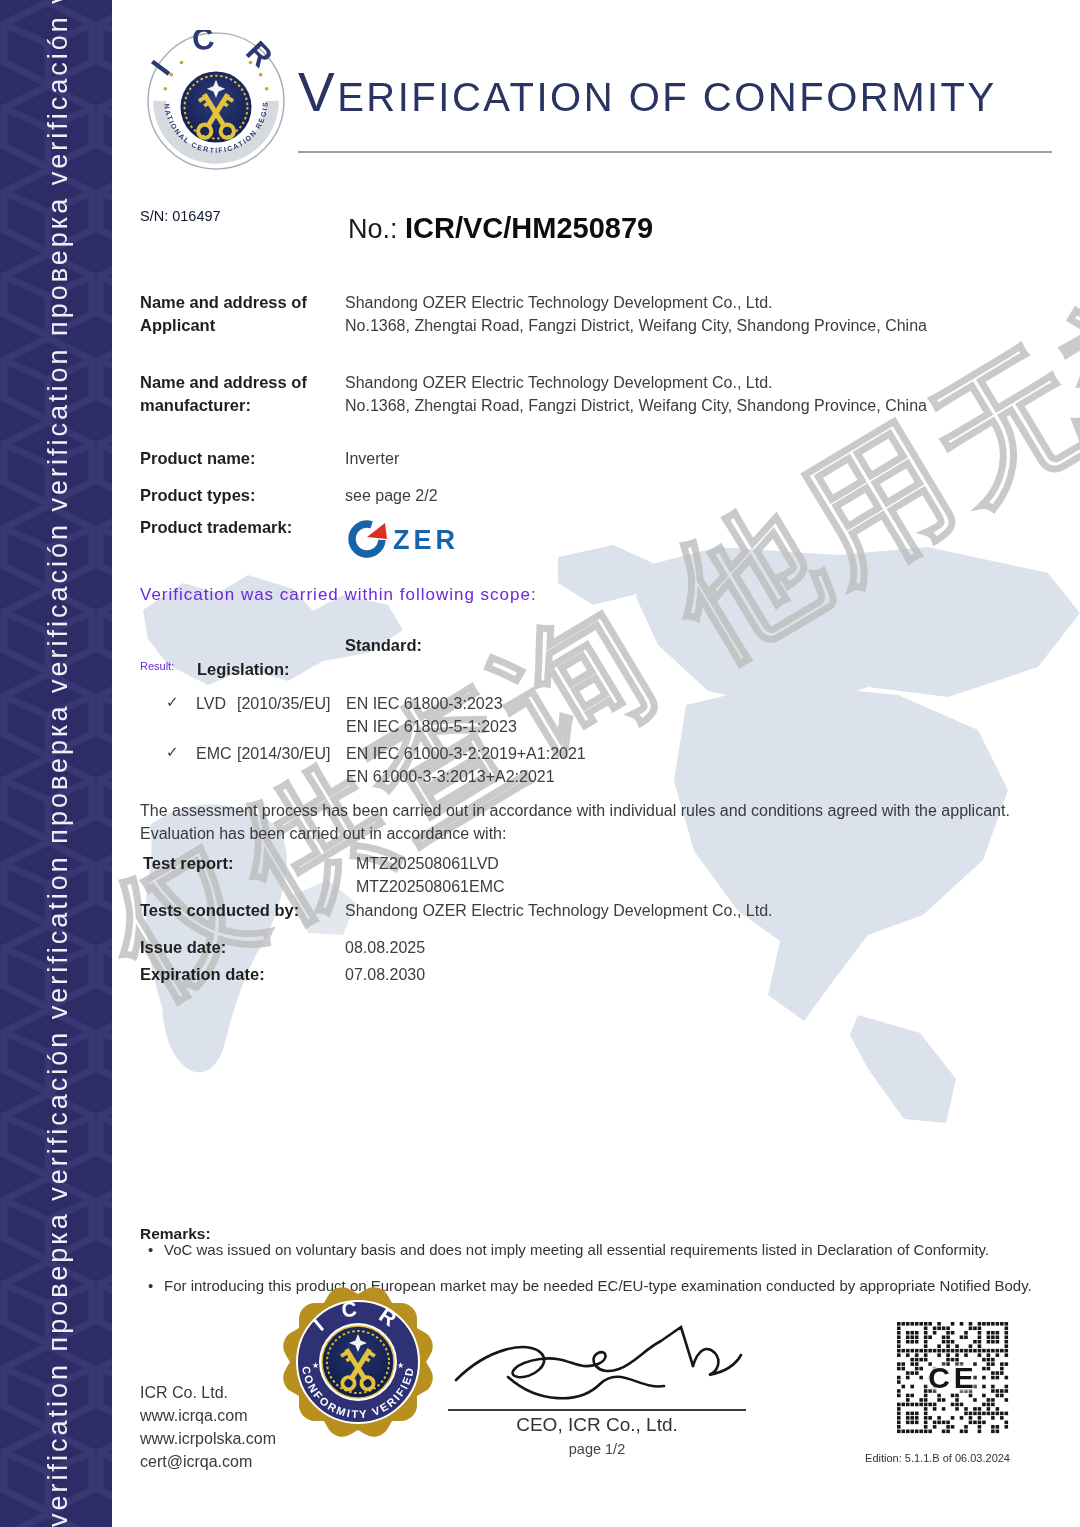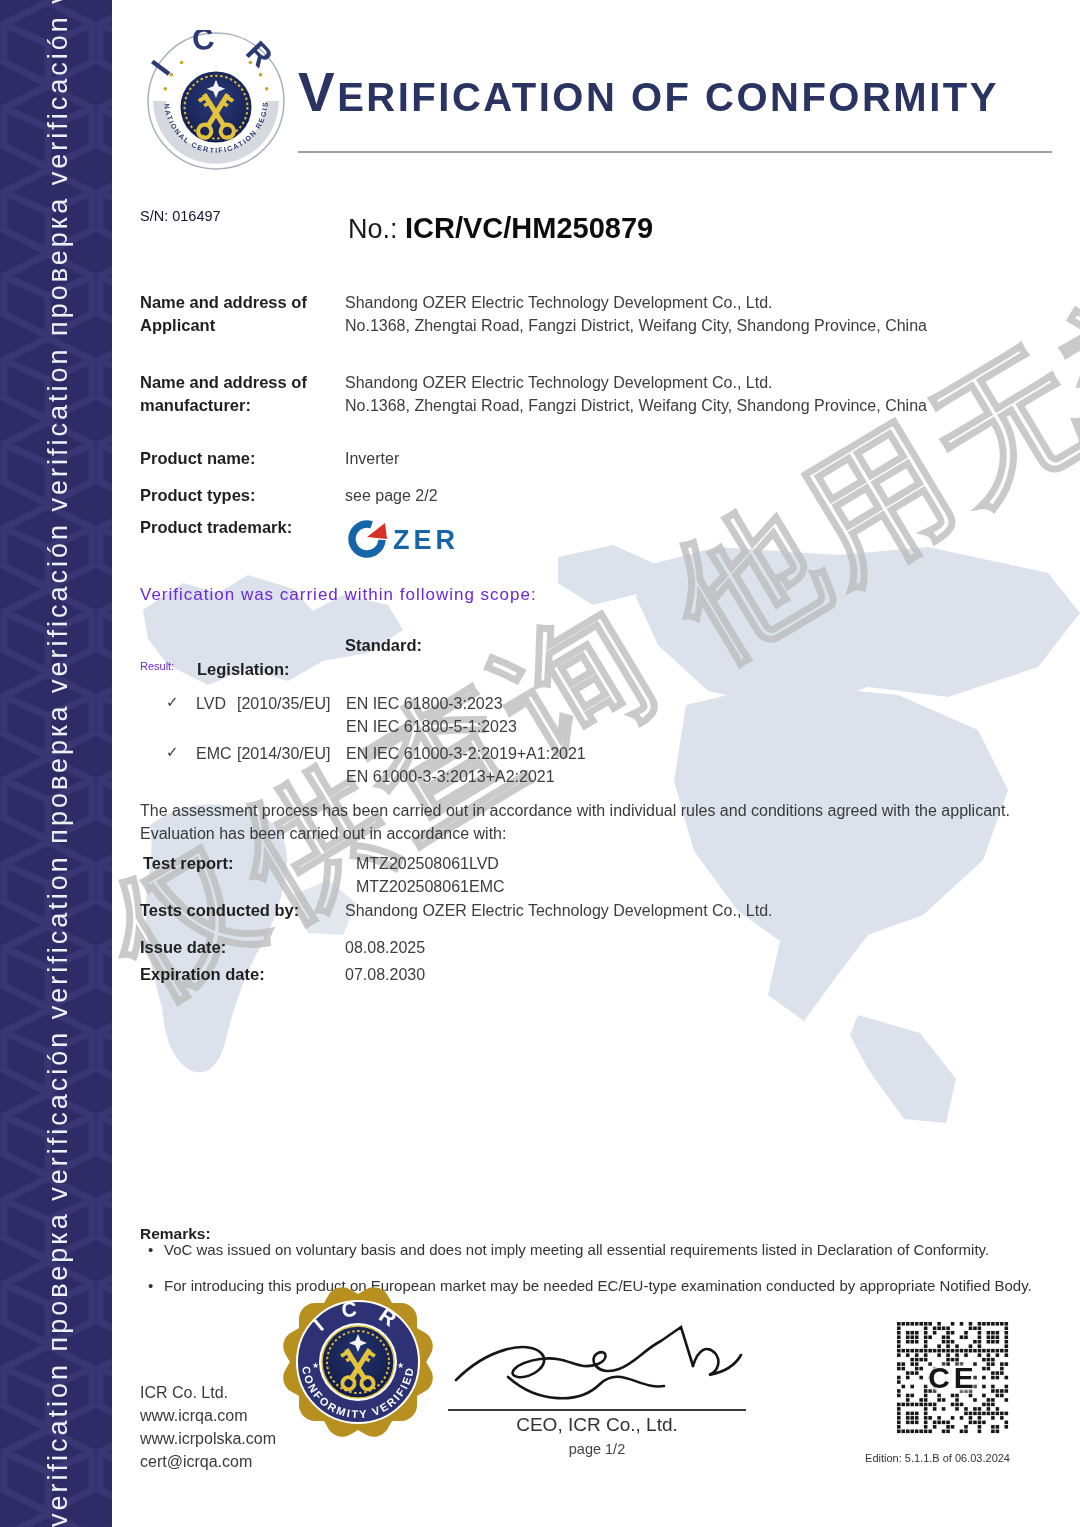--- a/index.html
+++ b/index.html
@@ -17,21 +17,21 @@
   .map{position:absolute;left:88px;top:535px;z-index:0;}
   .watermark{position:absolute;left:75px;top:875px;z-index:1;transform:rotate(-31deg);transform-origin:0 0;
     font-size:142px;font-weight:bold;white-space:nowrap;color:transparent;
     -webkit-text-stroke:2.5px #bdbdbd;opacity:.8;letter-spacing:10px;}
 
   .content{position:absolute;inset:0;z-index:2;}
   .abs{position:absolute;}
   .ml{white-space:pre-line;}
 
   
-  .title{left:298px;top:60px;color:#2a3462;font-size:40px;letter-spacing:2.5px;white-space:nowrap;font-weight:bold;}
+  .title{left:298px;top:60px;color:#2a3462;font-size:40px;letter-spacing:2.5px;white-space:nowrap;}
   .title::first-letter{font-size:55px;}
   .title-rule{left:298px;top:151px;width:754px;height:2px;background:#9aa0aa;}
   .serial{left:140px;top:208px;font-size:14.5px;color:#0f172a;}
   .certno{left:348px;top:212px;font-size:27px;color:#1a1a1a;white-space:nowrap;text-align:right;}
   .certno b{font-size:29px;color:#0d0d0d;}
 
   
   .lbl{font-weight:bold;color:#1f1f1f;font-size:16.5px;line-height:23px;}
   .val{color:#3d3d3d;font-size:16px;line-height:23px;}
   .check{color:#3a3a3a;font-size:15px;}

